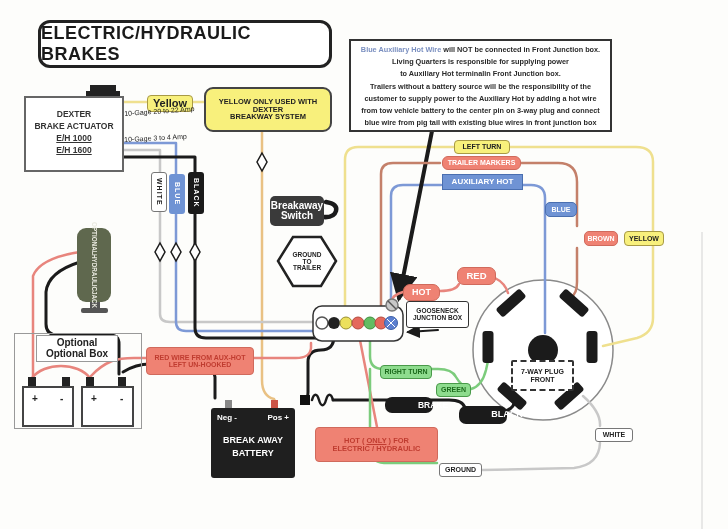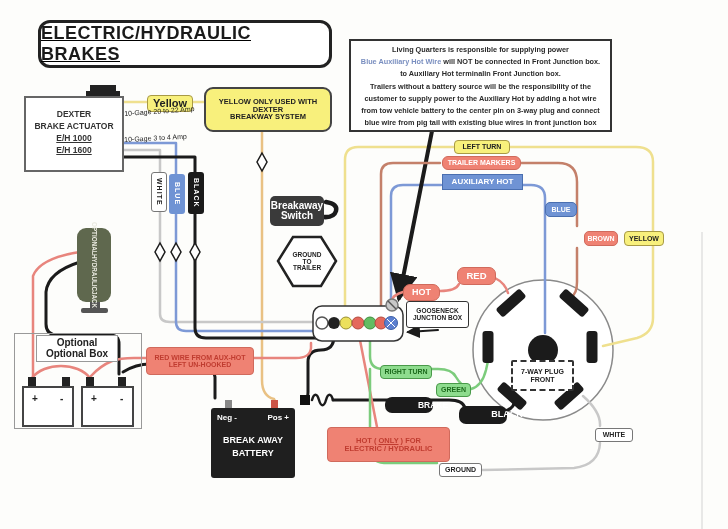--- a/index.html
+++ b/index.html
@@ -111,27 +111,27 @@
       <rect x="28" y="377" width="8" height="10"></rect>
       <rect x="62" y="377" width="8" height="10"></rect>
       <rect x="86" y="377" width="8" height="10"></rect>
       <rect x="118" y="377" width="8" height="10"></rect>
     </g>
     <rect x="225" y="400" width="7" height="10" fill="#888"></rect>
     <rect x="271" y="400" width="7" height="10" fill="#cc5548"></rect>
     <line x1="702" y1="232" x2="702" y2="529" stroke="#e0e0e0" stroke-width="1.5"></line>
   </svg>
 
-  <div class="abs" style="left:38px;top:20px;width:288px;height:42px;border:3px solid #222;border-radius:12px;display:flex;align-items:center;justify-content:center;background:#fff;text-decoration:underline;">
+  <div class="abs" style="left:38px;top:20px;width:288px;height:42px;border:3px solid #222;border-radius:12px;display:flex;align-items:center;justify-content:center;background:#fff;">
     <span style="font-size:18px;font-weight:bold;letter-spacing:.5px;color:#1a1a1a;">ELECTRIC/HYDRAULIC BRAKES</span>
   </div>
 
   <div class="abs" style="left:349px;top:39px;width:263px;height:93px;border:2px solid #333;background:#fff;font-size:7.3px;font-weight:bold;color:#2a2a2a;text-align:center;line-height:12.2px;padding-top:3px;box-sizing:border-box;">
+    <div><span style="color:var(--info-blue-text);">Blue Auxiliary Hot Wire</span><span> will NOT be connected in Front Junction box.</span></div>
     <div>Living Quarters is responsible for supplying power</div>
-    <div><span style="color:var(--info-blue-text);">Blue Auxiliary Hot Wire</span><span> will NOT be connected in Front Junction box.</span></div>
     <div>to Auxiliary Hot terminalin Front Junction box.</div>
     <div>Trailers without a battery source will be the responsibility of the</div>
     <div>customer to supply power to the Auxiliary Hot by adding a hot wire</div>
     <div>from tow vehicle battery to the center pin on 3-way plug and connect</div>
     <div>blue wire from pig tail with existing blue wires in front junction box</div>
   </div>
 
   <div class="abs" style="left:24px;top:96px;width:100px;height:76px;border:2px solid #666;background:#fff;text-align:center;font-size:8.5px;font-weight:bold;color:#333;line-height:12px;padding-top:10px;box-sizing:border-box;">
     <div>DEXTER</div>
     <div>BRAKE ACTUATOR</div>
@@ -223,18 +223,18 @@
     <div style="display:flex;justify-content:space-between;font-size:8px;font-weight:bold;">
       <span>Neg  -</span>
       <span>Pos  +</span>
     </div>
     <div style="text-align:center;font-size:9px;font-weight:bold;margin-top:12px;line-height:13px;">
       <div>BREAK AWAY</div>
       <div>BATTERY</div>
     </div>
   </div>
 
-  <div class="abs tag tag-rednote" style="left:327px;top:427px;width:123px;height:35px;font-size:7.5px;flex-direction:column;justify-content:center;">
+  <div class="abs tag tag-rednote" style="left:315px;top:427px;width:123px;height:35px;font-size:7.5px;flex-direction:column;justify-content:center;">
     <div><span>HOT ( </span><span class="underline">ONLY</span><span> ) FOR</span></div>
     <div>ELECTRIC / HYDRAULIC</div>
   </div>
 
 </div>
 
 </body></html>

